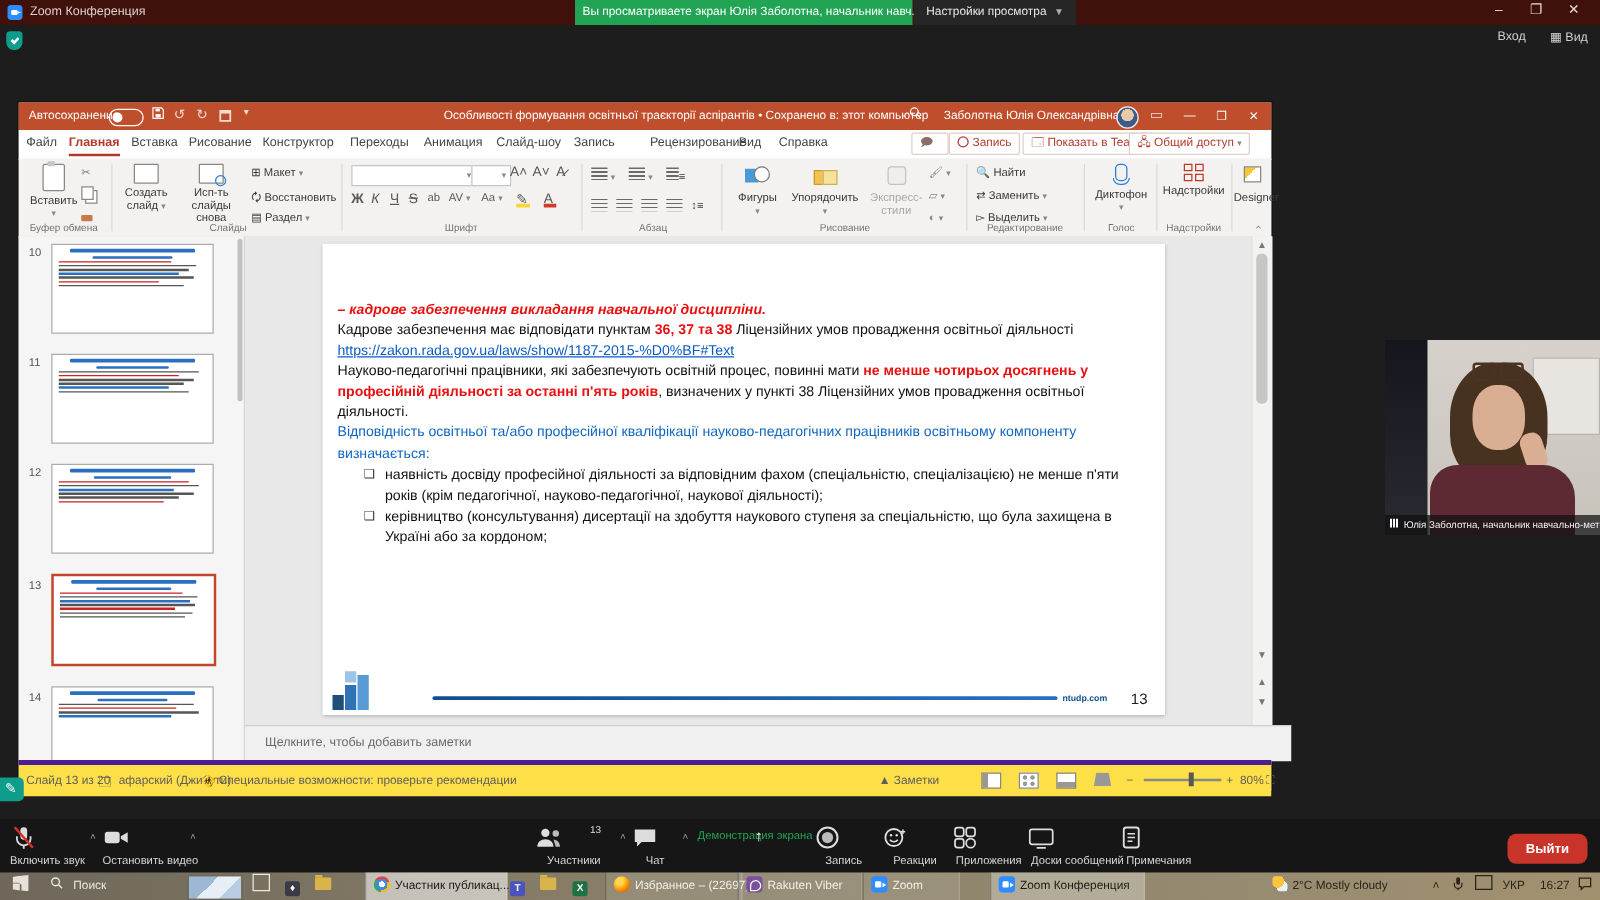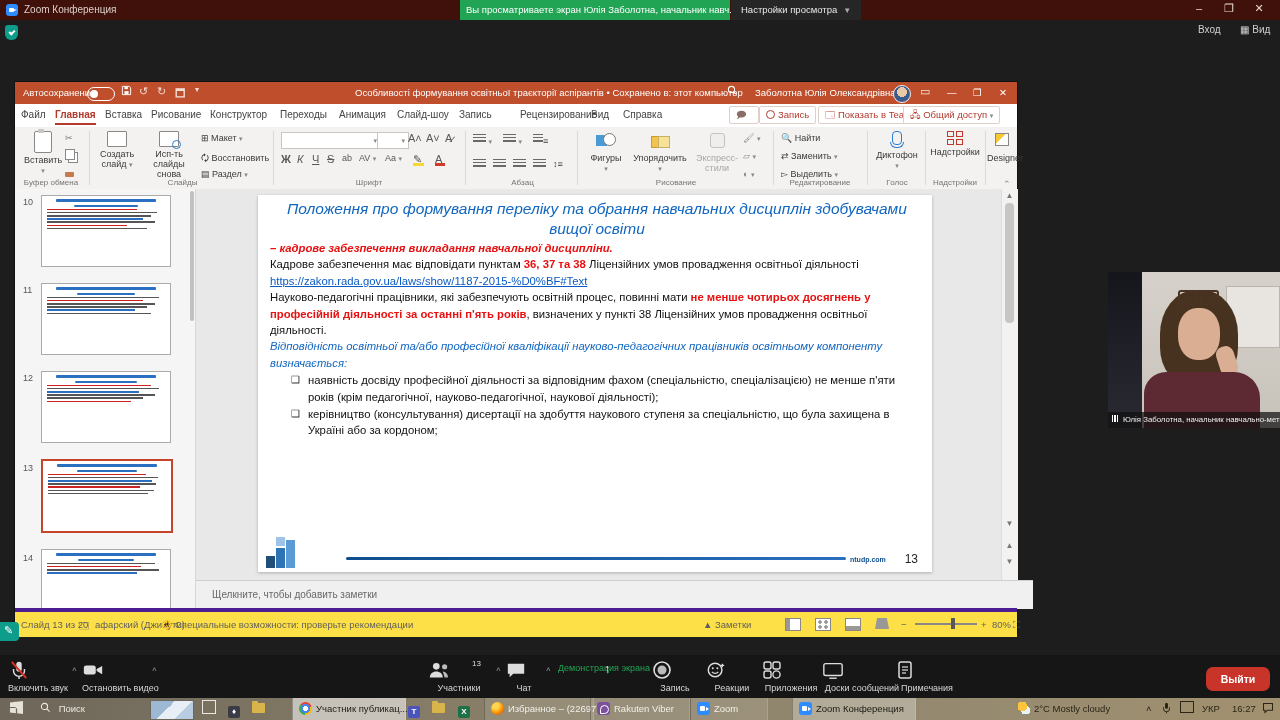--- a/index.html
+++ b/index.html
@@ -65,21 +65,21 @@
   .tscroll{position:absolute;right:1px;top:2px;width:4px;height:130px;background:#c1c1c1;border-radius:2px;}
   
   .canvas{left:181px;top:0;width:804px;height:391px;background:#e8e8e8;}
   .vscroll{left:986px;top:0;width:16px;height:391px;background:#f3f2f1;border-left:1px solid #ddd;}
   .varrow{position:absolute;left:2px;width:11px;text-align:center;color:#777;font-size:8px;}
   .slide{position:absolute;left:62px;top:6px;width:674px;height:377px;background:#fff;box-shadow:0 1px 3px rgba(0,0,0,.25);}
   .s-title{position:absolute;left:20px;right:16px;top:4px;text-align:center;color:#1166c0;font-size:15.5px;line-height:19.5px;font-style:italic;}
   .s-body{position:absolute;left:12px;right:8px;top:45px;font-size:11.3px;line-height:16.4px;color:#111;}
   .red-bi{color:#e81010;font-weight:bold;font-style:italic;}
   .redb{color:#e81010;font-weight:bold;}
-  .blue-i{color:#1166c0;font-style:italic;}
+  .blue-i{color:#1166c0;}
   .lnk{color:#0b5bc4;text-decoration:underline;}
   .b-row{display:flex;margin-top:1px;}
   .b-glyph{flex:0 0 30px;text-align:right;padding-right:8px;color:#333;font-size:10px;}
   .b-glyph:before{content:"❑";}
   .s-logo{position:absolute;left:8px;bottom:4px;width:30px;height:34px;}
   .s-logo i{position:absolute;background:#2e74b5;}
   .s-footline{position:absolute;left:88px;bottom:12px;width:500px;height:3px;background:linear-gradient(to right,#0f4f8f,#2a6fc0);border-radius:2px;}
   .s-site{position:absolute;left:592px;bottom:9px;font-size:7px;color:#0f4f8f;font-weight:bold;}
   .s-page{position:absolute;right:14px;bottom:6px;font-size:12px;color:#222;}
   
@@ -370,21 +370,20 @@
           <div class="ml" style="width:108px"></div>
             <div class="ml r" style="width:94px"></div>
             <div class="ml" style="width:112px"></div>
             <div class="ml b" style="width:90px"></div>
         </div>
         <div class="tscroll"></div>
       </div>
 
       <div class="abs canvas">
         <div class="slide">
-          <div class="s-title">Положення про формування переліку та обрання навчальних дисциплін здобувачами вищої освіти</div>
           <div class="s-body">
             <div class="red-bi">– кадрове забезпечення викладання навчальної дисципліни.</div>
             <div><span>Кадрове забезпечення має відповідати пунктам </span><span class="redb">36, 37 та 38</span><span> Ліцензійних умов провадження освітньої діяльності </span><span class="lnk">https://zakon.rada.gov.ua/laws/show/1187-2015-%D0%BF#Text</span></div>
             <div><span>Науково-педагогічні працівники, які забезпечують освітній процес, повинні мати </span><span class="redb">не менше чотирьох досягнень у професійній діяльності за останні п'ять років</span><span>, визначених у пункті 38 Ліцензійних умов провадження освітньої діяльності.</span></div>
             <div class="blue-i">Відповідність освітньої та/або професійної кваліфікації науково-педагогічних працівників освітньому компоненту визначається:</div>
             <div class="b-row">
                 <span class="b-glyph"></span>
                 <span>наявність досвіду професійної діяльності за відповідним фахом (спеціальністю, спеціалізацією) не менше п'яти років (крім педагогічної, науково-педагогічної, наукової діяльності);</span>
               </div>
             <div class="b-row">

